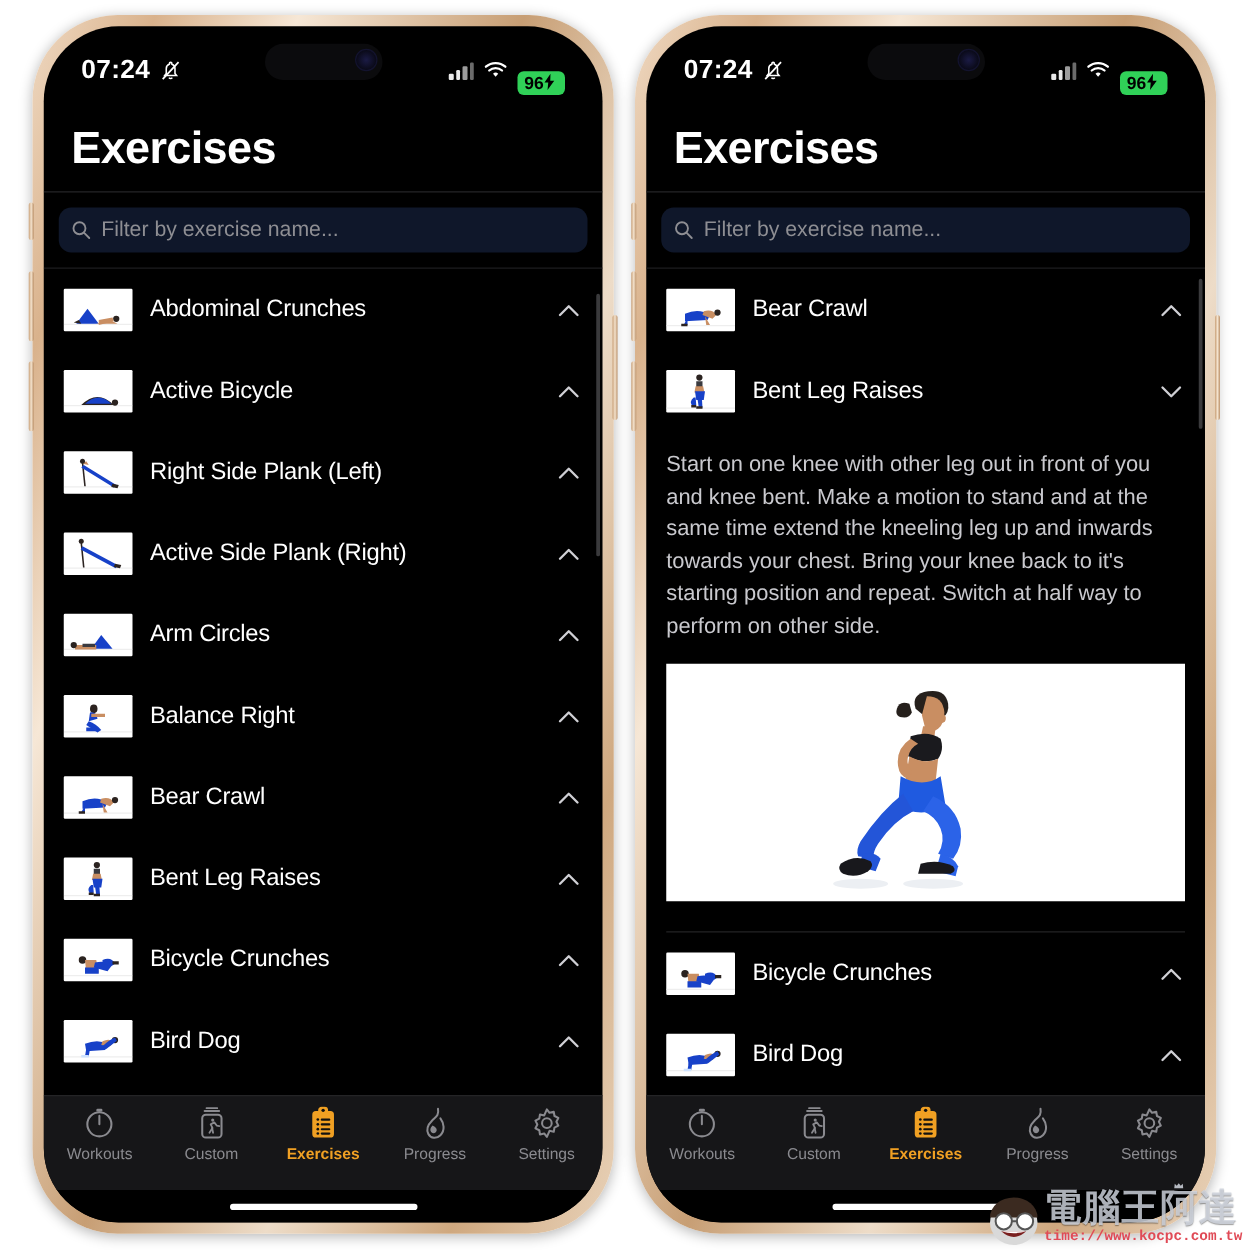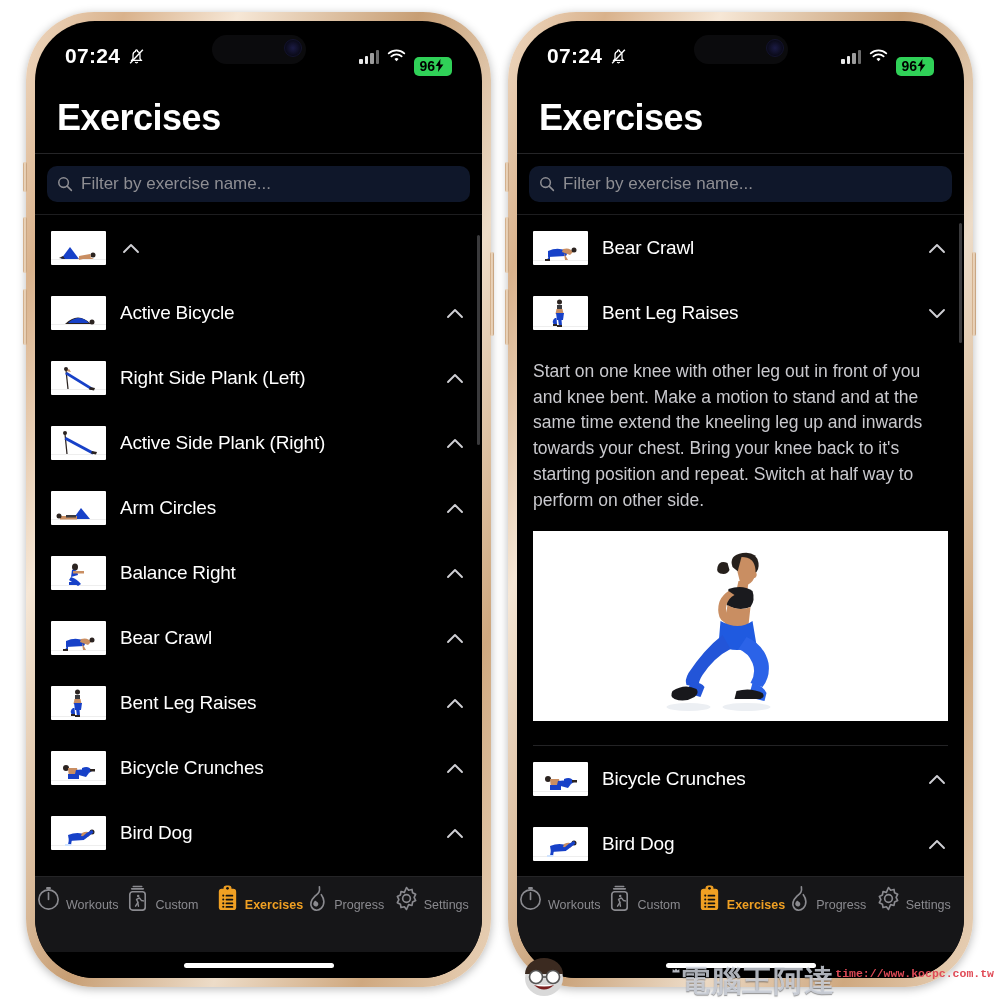--- a/index.html
+++ b/index.html
@@ -126,41 +126,41 @@
     background: #3a3a3c;
   }
 
   
   .tabbar {
     flex: none; height: 76px; background: #161618;
     border-top: 1px solid #242426;
     display: flex; align-items: flex-start; padding-top: 8px;
   }
   .tab {
-    flex: 1 1 0; display: flex; 
-    align-items: flex-end; gap: 4px; color: #8a8a8f;
+    flex: 1 1 0; display: flex; flex-direction: column;
+    align-items: center; gap: 4px; color: #8a8a8f;
   }
   .tab .ticon { width: 27px; height: 27px; }
   .tab .tlabel { font-size: 12.5px; }
   .tab.active { color: #f0a023; }
   .tab.active .tlabel { font-weight: bold; }
 
   .homebar {
     flex: none; height: 26px; display: flex; align-items: center; justify-content: center;
     background: #000;
   }
   .homebar span { width: 150px; height: 5px; border-radius: 3px; background: #fff; display:block;}
 
   
   .watermark {
     position: absolute; right: 6px; bottom: 4px;
     display: flex; align-items: flex-end; gap: 2px;
     pointer-events: none;
   }
-  .wm-text { display: flex; flex-direction: row; align-items: flex-start; }
+  .wm-text { display: flex; flex-direction: column; align-items: flex-start; }
   .wm-cn {
     font-size: 30px; font-weight: bold; color: rgba(210,215,225,.82);
     letter-spacing: 1px; line-height: 1; text-shadow: 0 1px 1px rgba(0,0,0,.4);
   }
   .wm-url {
     font-size: 11.5px; color: #e04a56; font-weight: bold;
     font-family: "Liberation Mono", monospace; margin-top: 1px;
   }
   .wm-face { width: 44px; height: 42px; }
 </style>
@@ -230,20 +230,21 @@
             <div class="thumb">
               <svg viewBox="0 0 110 68" preserveAspectRatio="xMidYMid meet">
                 <rect x="0" y="56" width="110" height="2" fill="#eee"></rect>
         <path d="M20 56 L38 32 L56 56 Z" fill="#1741c8"></path>
         <path d="M52 56 L74 50 L86 56 Z" fill="#c98e62"></path>
         <circle cx="84" cy="48" r="5" fill="#2b2320"></circle>
         <path d="M56 50 L78 46 l2 6 -24 6z" fill="#c98e62"></path>
         <path d="M16 54 l8 -4 4 6z" fill="#2b2320"></path>
               </svg>
             </div>
+       <div class="row-name">Abdominal Crunches</div>
        <div class="chev">
               <svg viewBox="0 0 22 22">
       <path d="M4 15 L11 8 L18 15" fill="none" stroke="#cfcfd4" stroke-width="1.9" stroke-linecap="round" stroke-linejoin="round"></path>
     </svg>
             </div>
           </div>
           <div class="row">
             <div class="thumb">
               <svg viewBox="0 0 110 68" preserveAspectRatio="xMidYMid meet">
                 <rect x="0" y="56" width="110" height="2" fill="#eee"></rect>

